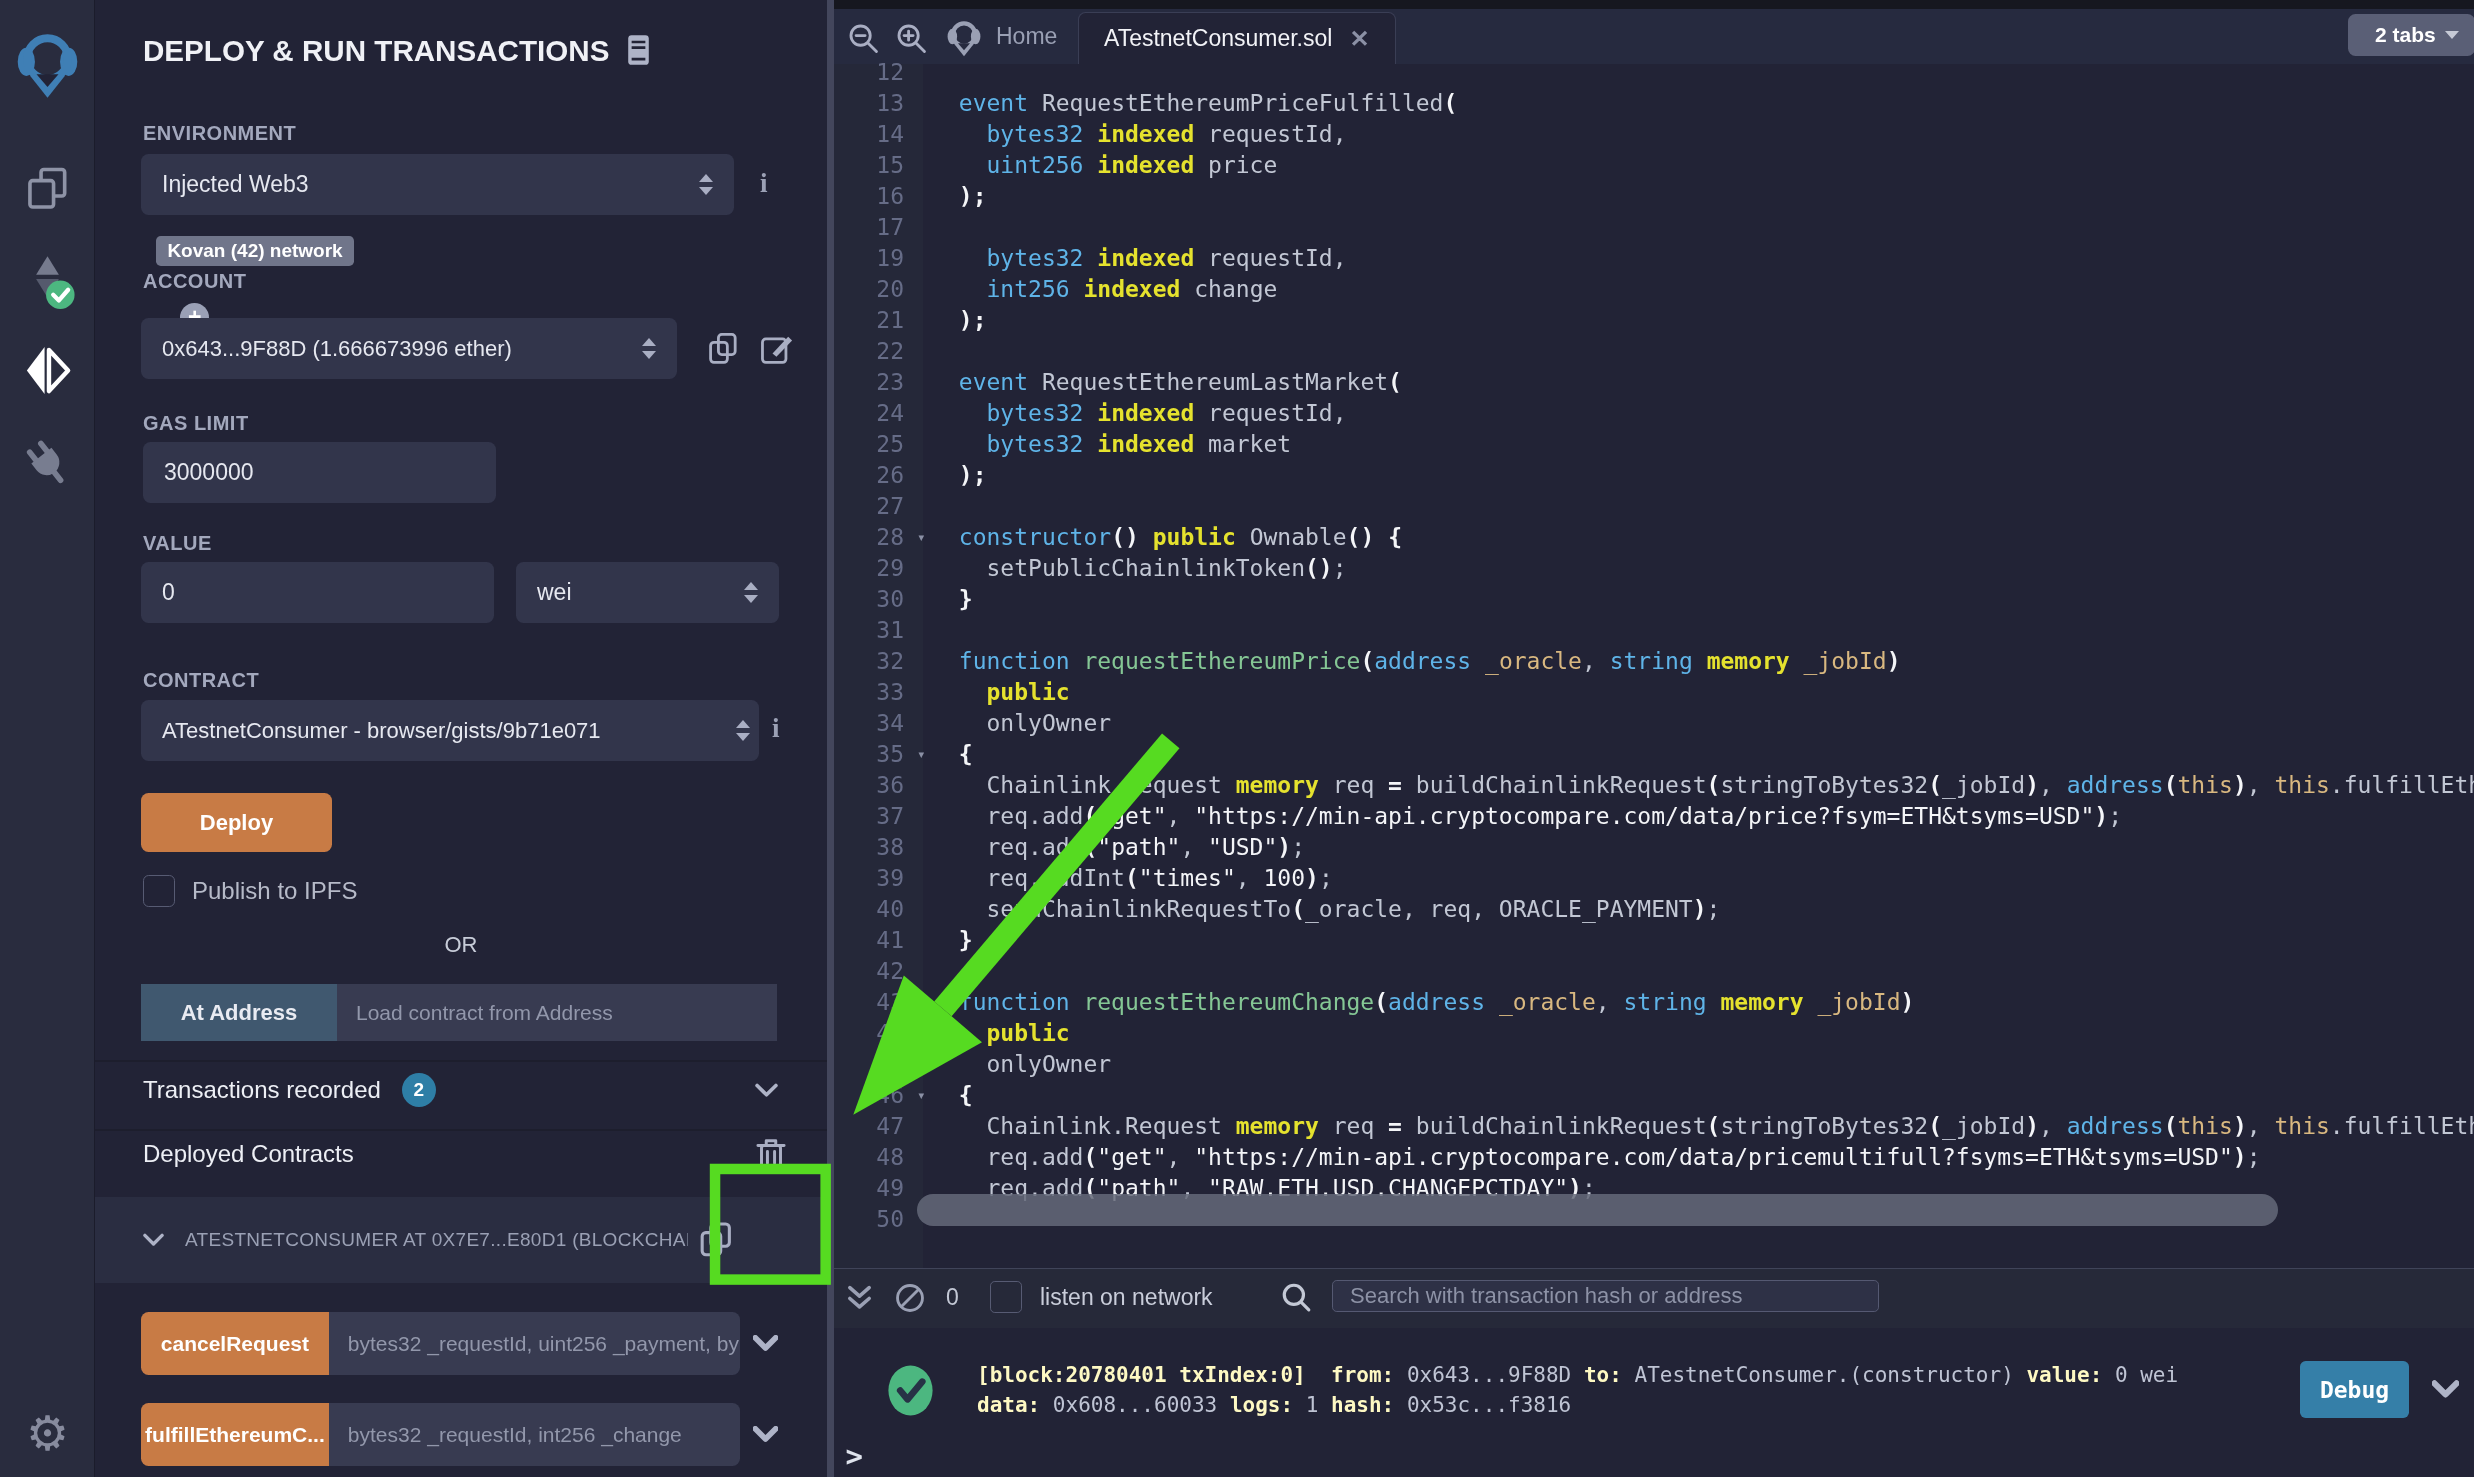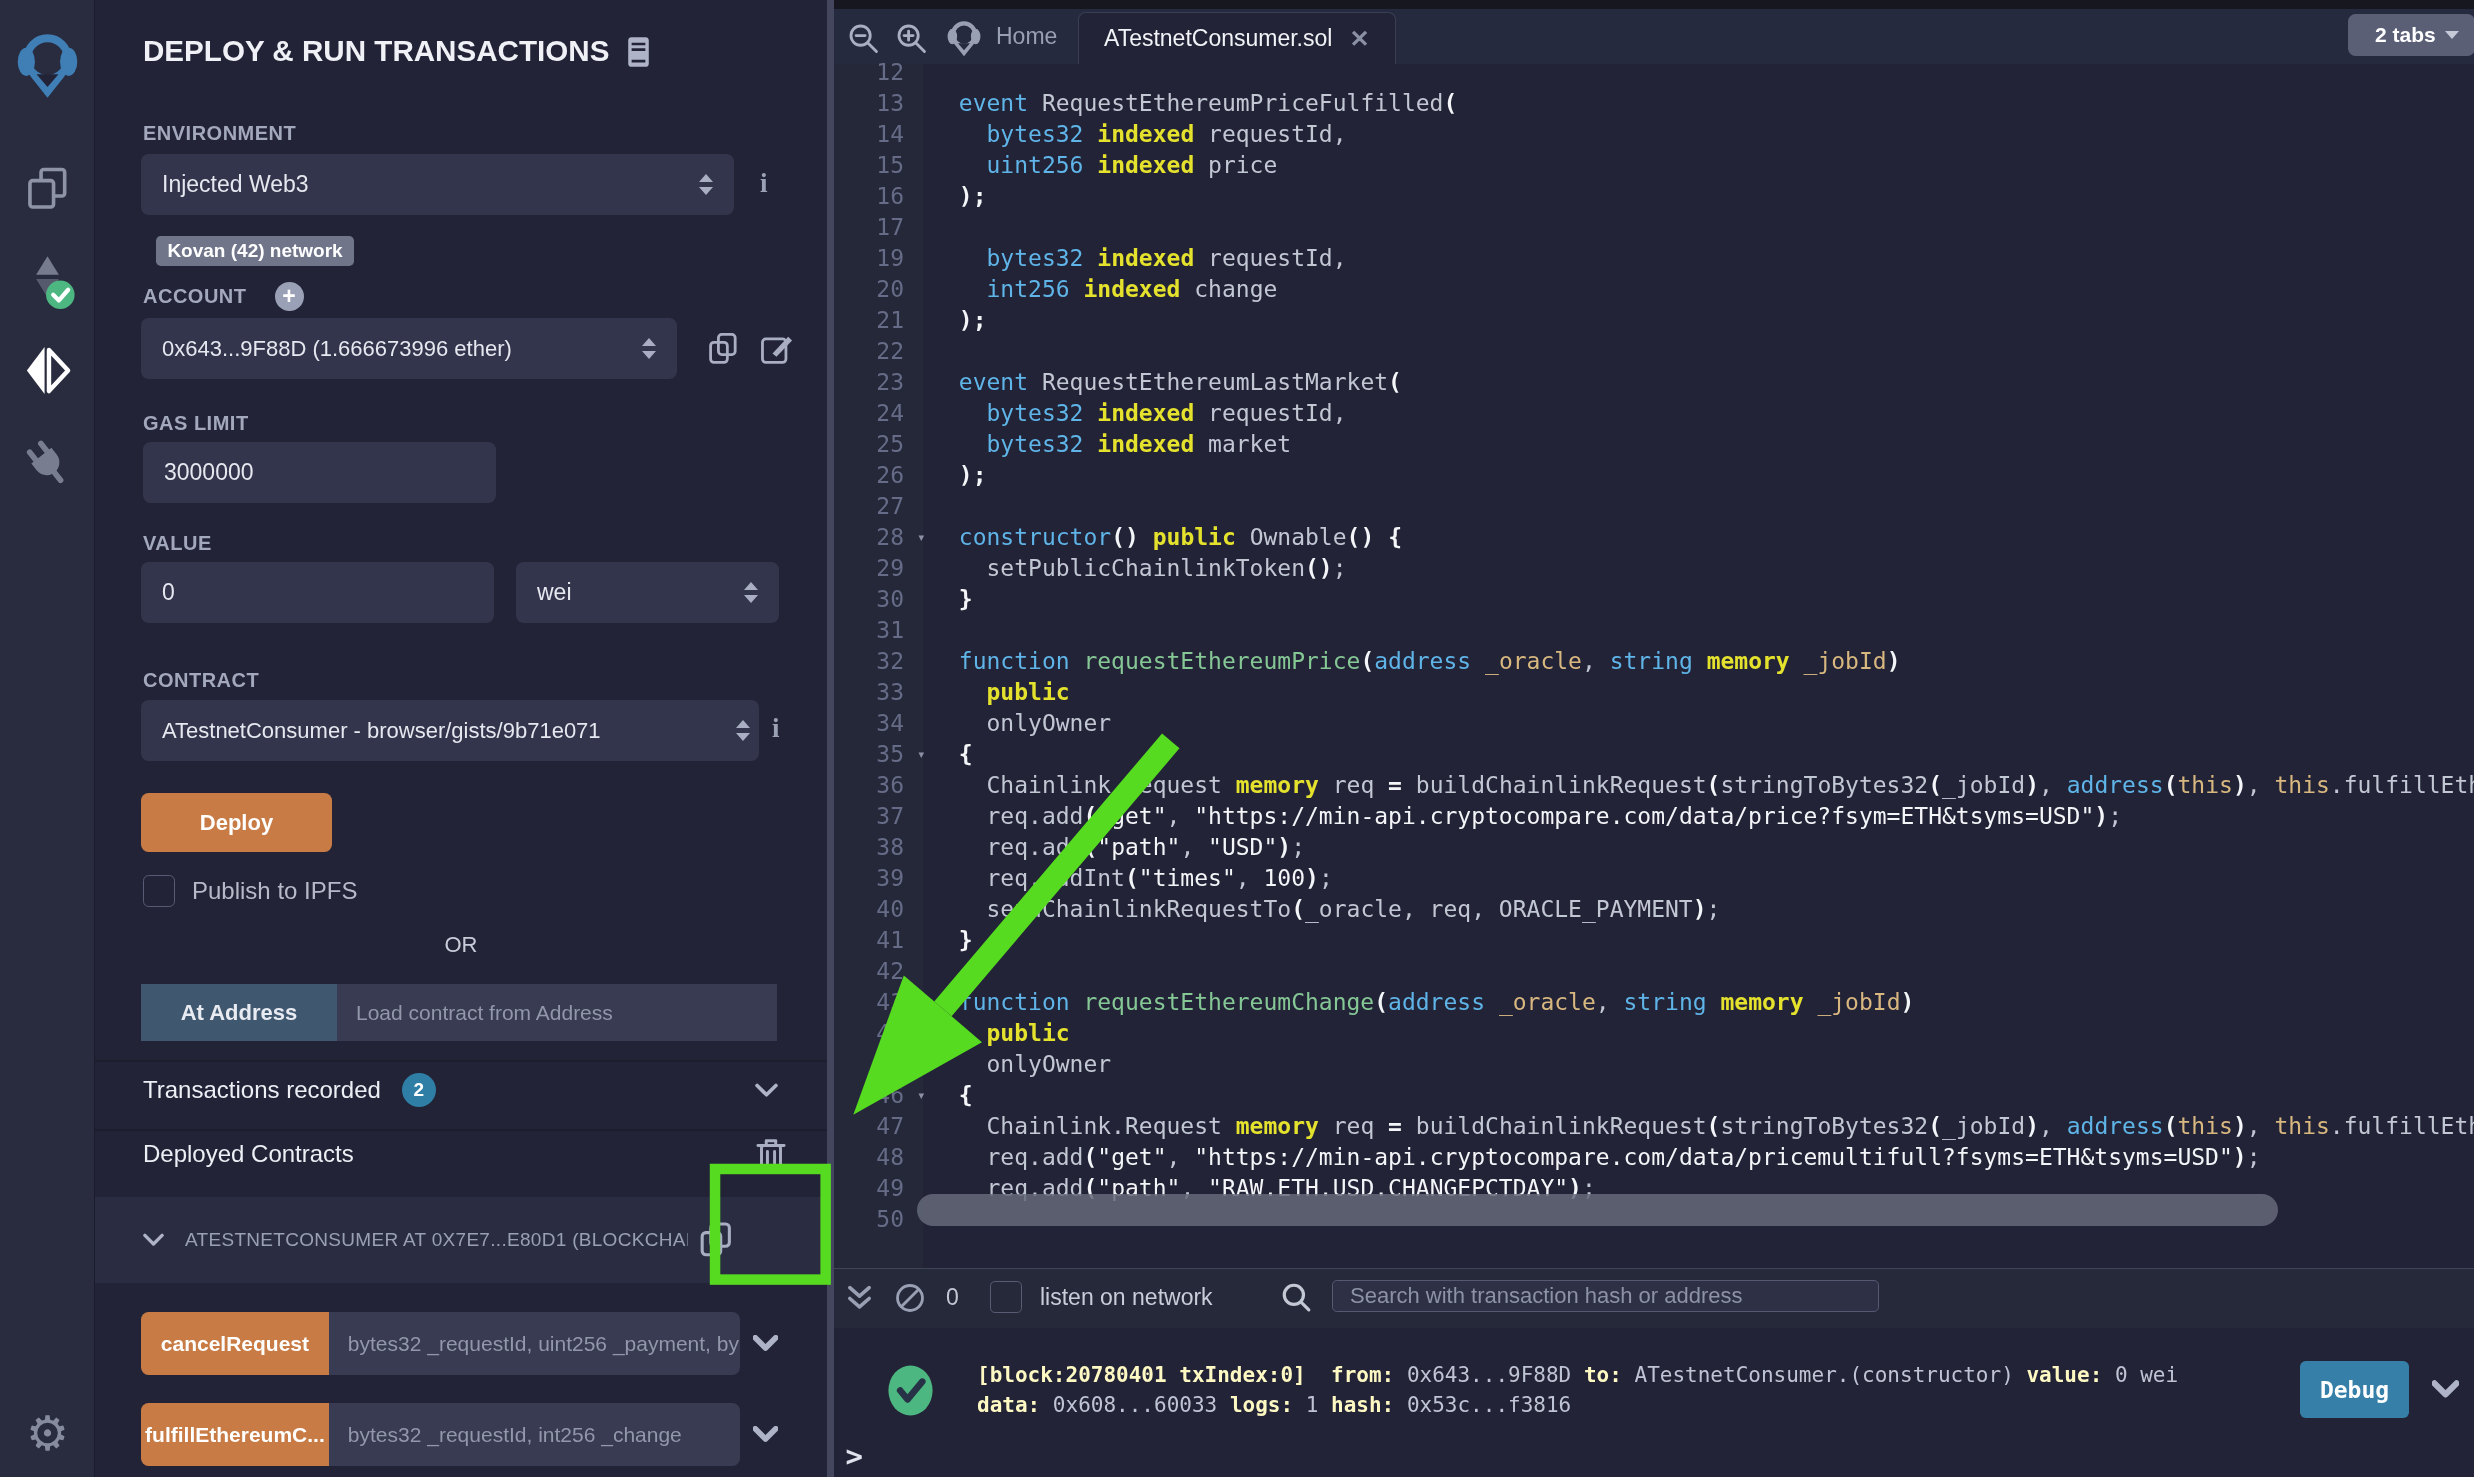--- a/index.html
+++ b/index.html
@@ -128,40 +128,40 @@
         <path d="M13 4 v7 M23 4 v7" stroke="#787d90" stroke-width="4" stroke-linecap="round"></path>
         <path d="M9 11 h18 v6 a9 9 0 0 1 -18 0 Z" fill="#787d90"></path>
         <path d="M18 26 v7" stroke="#787d90" stroke-width="4" stroke-linecap="round"></path>
       </svg>
     </div>
     <div class="rail-item" style="top:1399px;height:67px;font-size:48px;color:#878b9e;">⚙</div>
   </div>
 
   <div id="panel" class="abs">
 
-    <div class="abs" style="left:48px;top:34px;display:flex;align-items:flex-end;gap:15.3px;">
+    <div class="abs" style="left:48px;top:34px;display:flex;align-items:flex-start;gap:15.3px;">
       <span style="font-size:29.6px;font-weight:600;color:#f0f1f6;">DEPLOY &amp; RUN TRANSACTIONS</span>
       <svg width="27" height="32" viewBox="0 0 22 28">
         <rect x="2" y="1" width="18" height="26" rx="3" fill="#aeb3c7"></rect>
         <path d="M5 7 h12 M5 12 h12 M5 22 h12" stroke="#222336" stroke-width="2.4"></path>
       </svg>
     </div>
 
     <div class="abs plabel" style="left:48px;top:122px;">ENVIRONMENT</div>
     <div class="abs sel" style="left:46px;top:154px;width:593px;height:61px;">
       <span>Injected Web3</span>
       <span class="stepper">
           <i class="up"></i>
           <i class="dn"></i>
         </span>
     </div>
     <span class="abs info-i" style="left:665px;top:168px;">i</span>
     <div class="abs badge-pill" style="left:61px;top:236px;">Kovan (42) network</div>
 
-    <div class="abs" style="left:48px;top:282px;display:flex;align-items:center;gap:28px;">
+    <div class="abs" style="left:48px;top:270px;display:flex;align-items:center;gap:10px;flex-direction:column;">
       <span class="plabel">ACCOUNT</span>
       <span style="width:29px;height:29px;border-radius:50%;background:#9aa0b6;color:#fff;display:flex;align-items:center;justify-content:center;font-size:23px;font-weight:bold;line-height:1;">+</span>
     </div>
     <div class="abs sel" style="left:46px;top:318px;width:536px;height:61px;font-size:22px;">
       <span>0x643...9F88D (1.666673996 ether)</span>
       <span class="stepper">
           <i class="up"></i>
           <i class="dn"></i>
         </span>
     </div>

